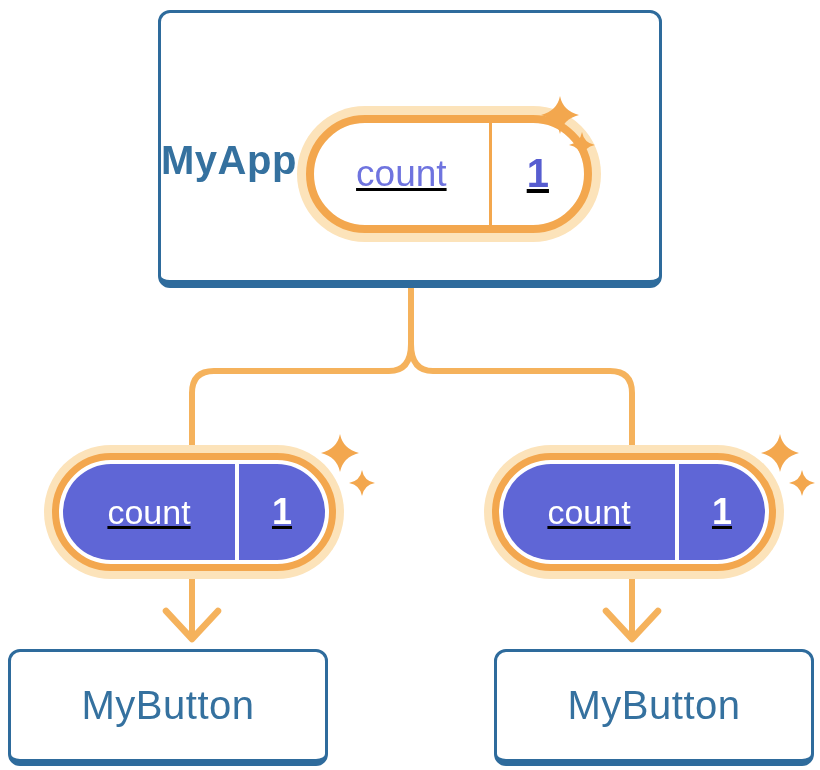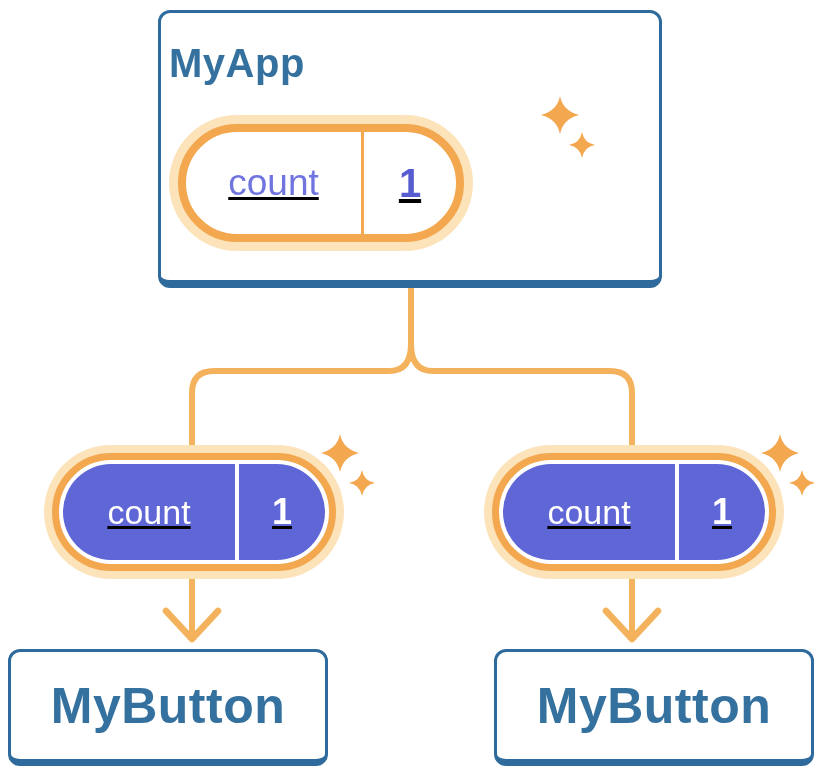--- a/index.html
+++ b/index.html
@@ -33,41 +33,41 @@
     border: 3px solid var(--node-border, #2e6b9c);
     border-bottom-width: 8px;
     border-radius: 12px;
     box-sizing: border-box;
     z-index: 2;
   }
   .root-card {
     left: 158px; top: 10px;
     width: 504px; height: 278px;
     display: flex;
-    flex-direction: column;
+    flex-direction: row;
+    align-items: center;
     padding-top: 26px;
-    padding-left: 8px;
   }
   .card-title {
     font-size: 40px;
     font-weight: 600;
     line-height: 48px;
     color: var(--node-text, #35719f);
     letter-spacing: 0.5px;
   }
   .leaf-card {
     width: 320px; height: 117px;
     border-bottom-width: 7px;
     display: flex;
     align-items: center;
     justify-content: center;
   }
   .leaf-title {
-    font-size: 50px;
-    font-weight: 700;
+    font-size: 40px;
+    font-weight: 400;
     color: var(--node-text, #35719f);
     letter-spacing: 0.5px;
   }
 
   
   .pill-halo {
     background: var(--pill-halo, #fce3ba);
     border-radius: 999px;
     box-sizing: border-box;
     z-index: 2;

